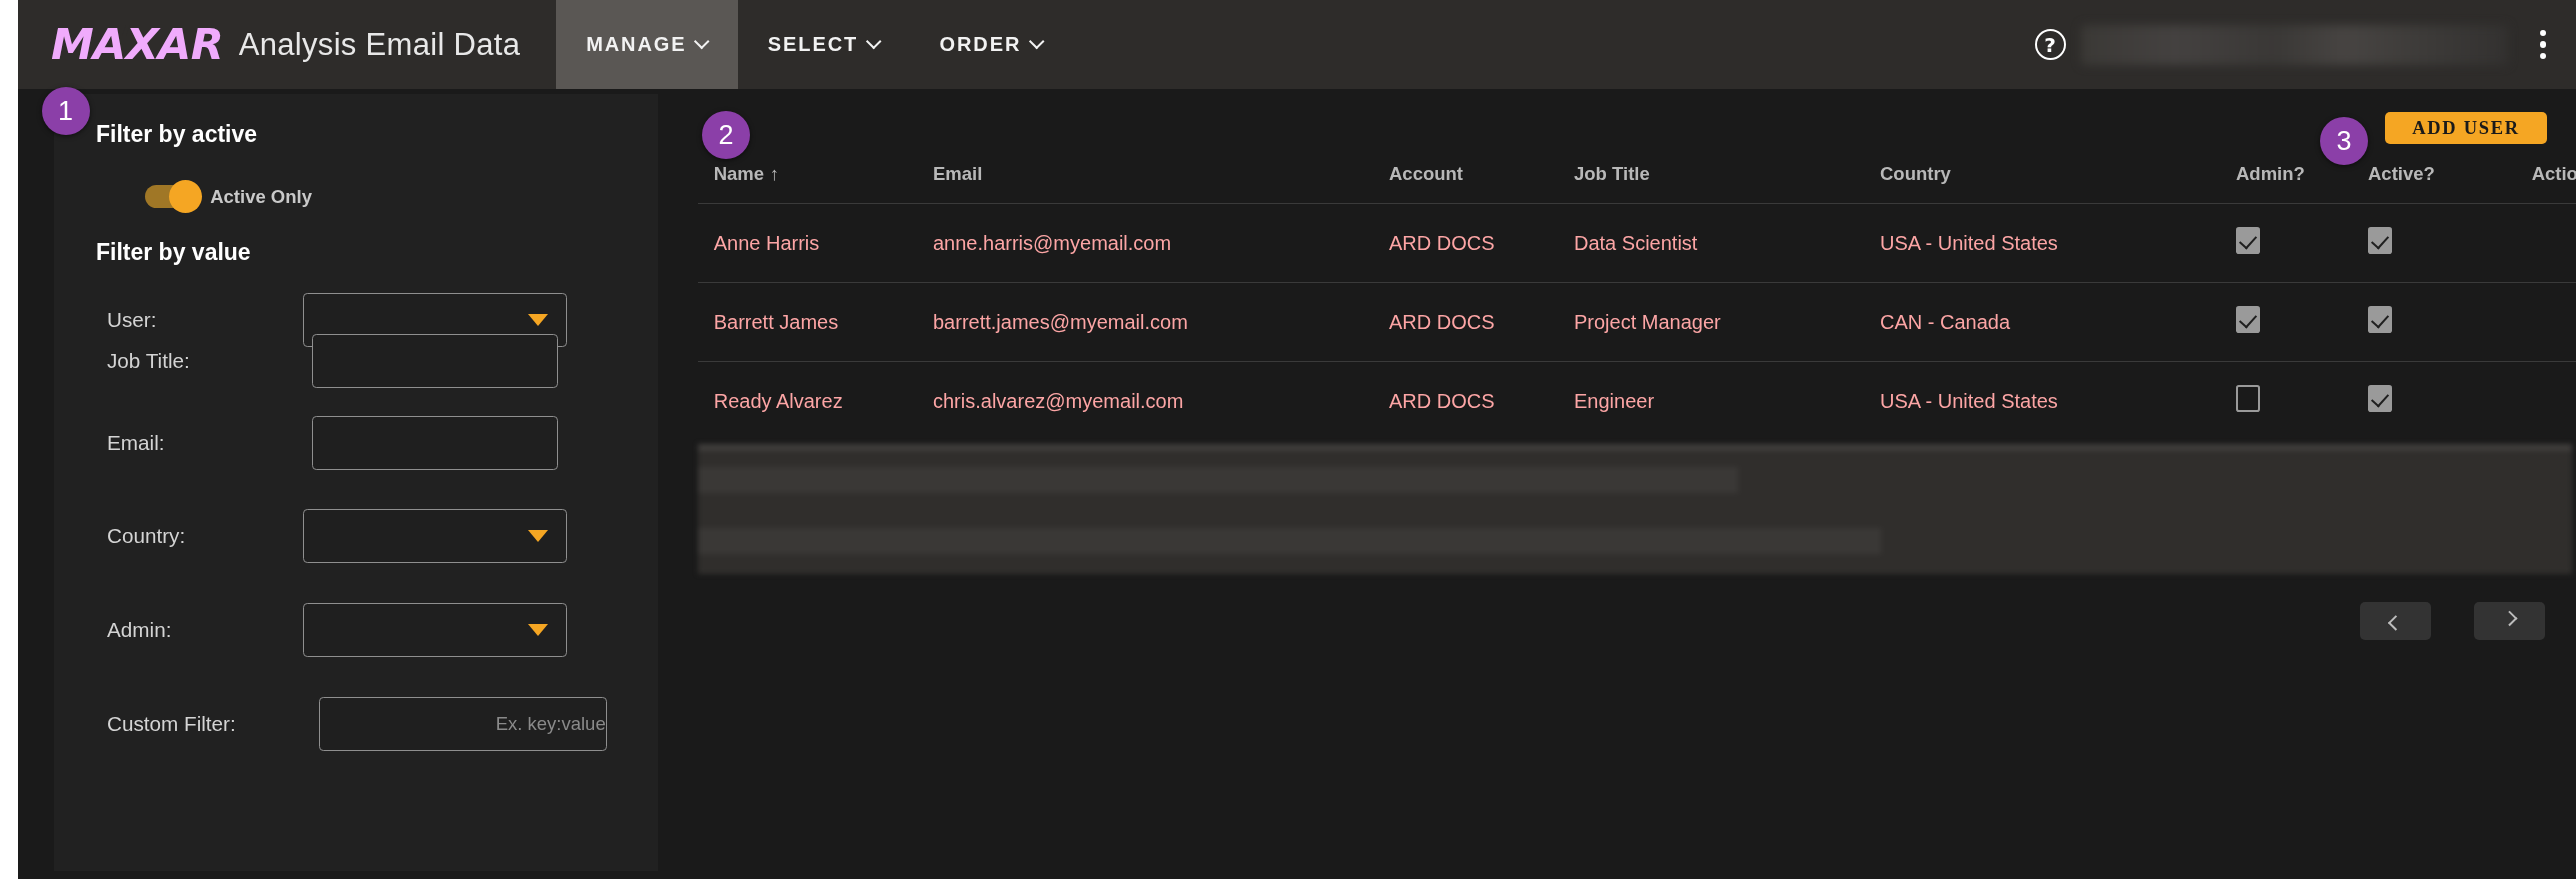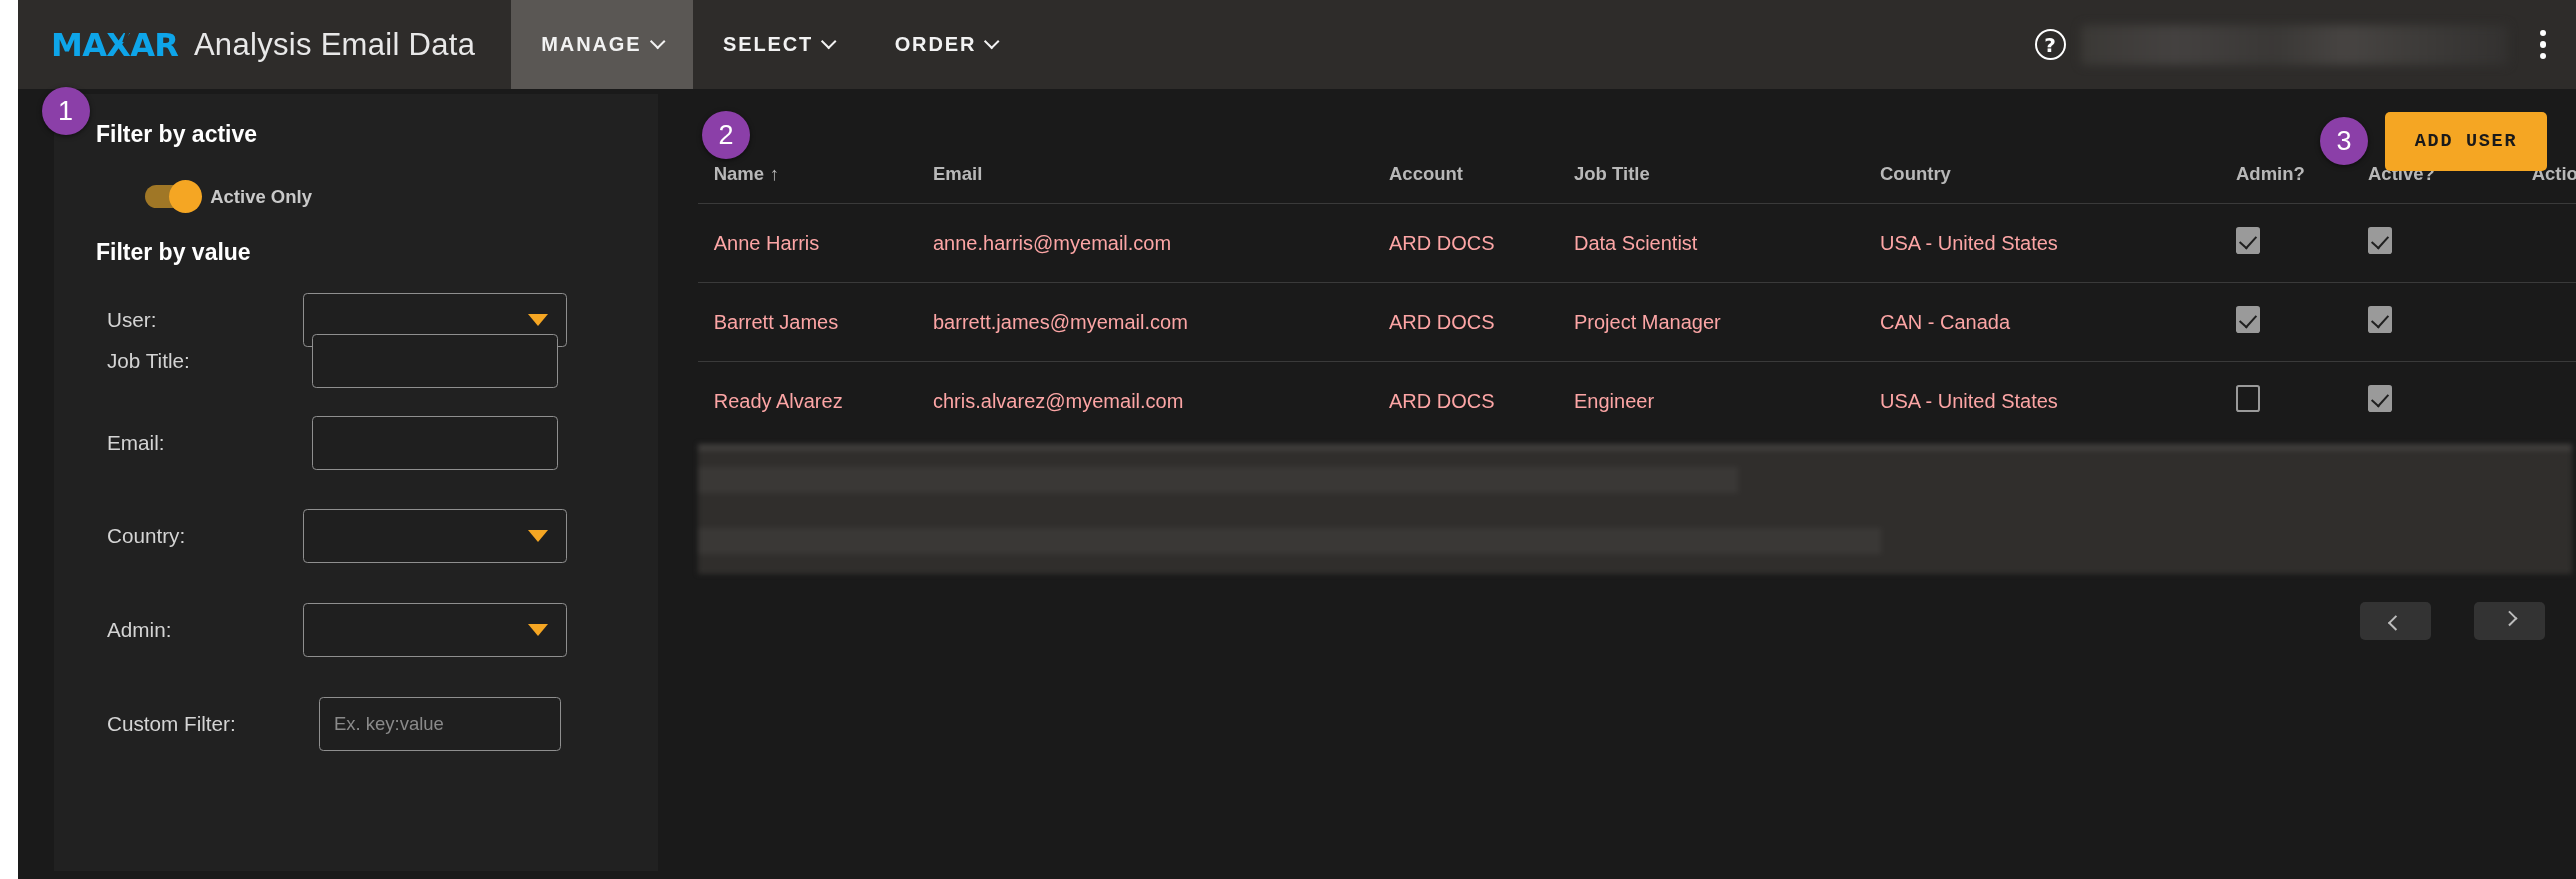--- a/index.html
+++ b/index.html
@@ -32,27 +32,28 @@
   }
   .brand {
     display: flex;
     align-items: center;
     padding-left: 33px;
     gap: 15.7px;
     height: 89px;
   }
   .logo-maxar {
     font-family: "DejaVu Sans", sans-serif;
-    font-size: 32px;
+    font-size: 43px;
     font-weight: 800;
-    color: #0ea5e9;
+    color: #f0abfc;
     letter-spacing: -0.7px;
     line-height: 1;
     position: relative;
     white-space: nowrap;
+    font-style: italic;
   }
   .logo-x-slash {
     position: absolute;
     left: 73px;
     top: 2.1px;
     width: 4.3px;
     height: 11.4px;
     background: #2e2c2a;
     transform: skewX(-18deg);
   }
@@ -203,21 +204,21 @@
     border: 1.4px solid #8f8f8f;
     border-radius: 4.3px;
     background: #1f1f1f;
     display: flex;
     align-items: center;
     position: relative;
     cursor: text;
   }
   .control.select { width: 264px; cursor: pointer; }
   .control.text { width: 246px; }
-  .control.text.narrow { width: 242px; }
+  .control.text.narrow { width: 288px; justify-content: flex-end; }
   .caret {
     position: absolute;
     right: 18.5px;
     width: 0; height: 0;
     border-left: 10.7px solid transparent;
     border-right: 10.7px solid transparent;
     border-top: 12px solid #f5a623;
   }
   .placeholder {
     color: #8a8a8a;
@@ -229,30 +230,30 @@
 
   
   .table-wrap {
     position: absolute;
     left: 680px; top: 134px;
     width: 1874px;
   }
   .add-user-btn {
     position: absolute;
     left: 2367px; top: 112px;
-    width: 162px; height: 59px;
+    width: 162px; height: 32px;
     background: #f5a623;
     color: #1a1a1a;
     border: none;
     border-radius: 5px;
     font-size: 18.5px;
     font-weight: 700;
     letter-spacing: 1.7px;
     cursor: pointer;
-    font-family: Liberation Mono, monospace;
+    font-family: Liberation Serif, serif;
     z-index: 30;
   }
 
   table.users {
     width: 1874px;
     border-collapse: collapse;
     table-layout: fixed;
   }
   table.users th {
     text-align: left;

